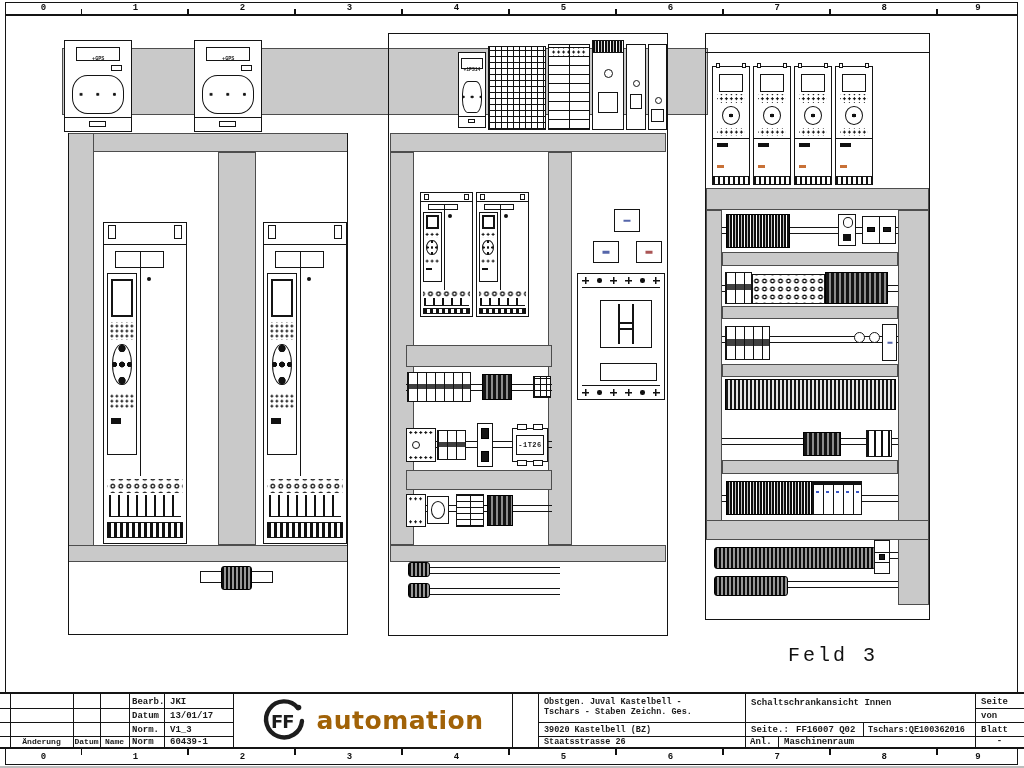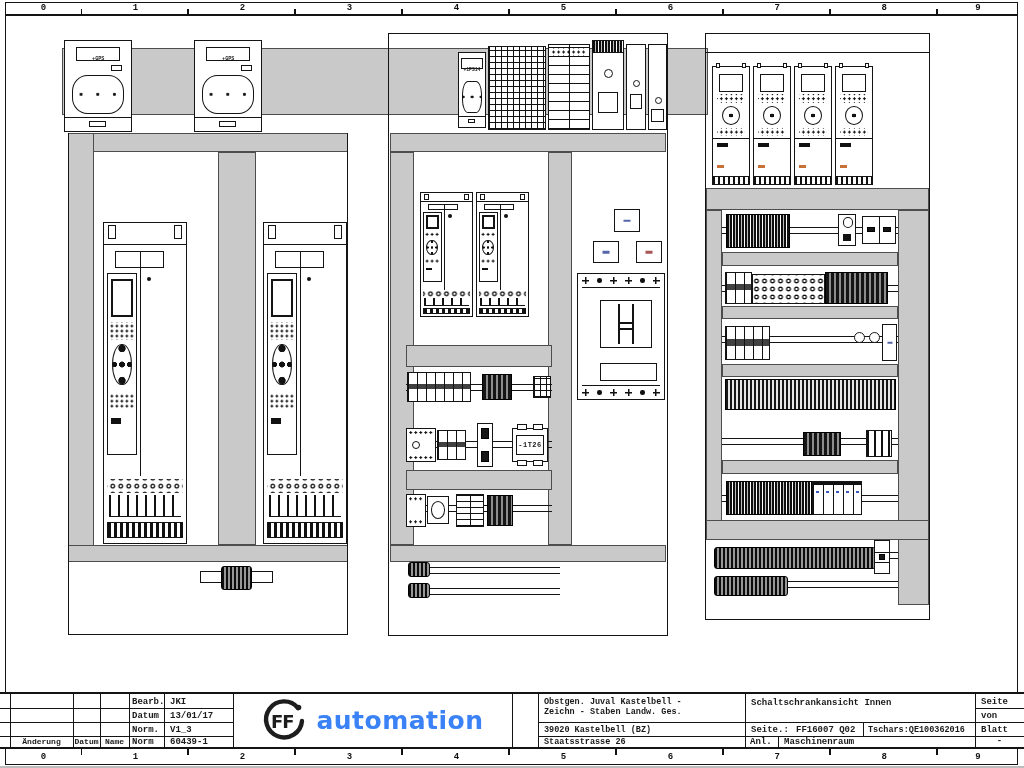--- a/index.html
+++ b/index.html
@@ -98,21 +98,21 @@
   .m-sq{position:absolute;bottom:12%;left:28%;width:44%;height:26%;background:#111;}
   .mark{position:absolute;left:50%;top:50%;width:7px;height:2.5px;transform:translate(-50%,-50%);background:#5566aa;}
   
   .feld-label{position:absolute;font:400 20px "Liberation Mono",monospace;letter-spacing:3px;color:#111;text-align:center;z-index:4;}
   
   #tb{position:absolute;left:0;top:692px;width:1024px;height:57px;border-top:2px solid #141414;border-bottom:2px solid #141414;
       background:#fff;box-sizing:border-box;font:700 9px "Liberation Mono",monospace;z-index:5;}
   #tb .vl,#tb .hl{z-index:1;}
   .tbt{position:absolute;white-space:nowrap;}
   .logo-cell{position:absolute;left:233px;top:0;width:279px;height:53px;display:flex;align-items:center;justify-content:center;gap:9px;}
-  .logo-text{font-family:"DejaVu Sans",sans-serif;font-weight:700;font-size:25px;color:#3b82f6;letter-spacing:.5px;}
+  .logo-text{font-family:"DejaVu Sans",sans-serif;font-weight:700;font-size:25px;color:#a16207;letter-spacing:.5px;}
 </style>
 </head>
 <body>
 
 <div id="sheet">
 
   <div class="hl" style="top:2px;left:5px;width:1013px;"></div>
   <div class="hl k" style="top:14px;left:5px;width:1013px;"></div>
   <div class="vl" style="left:5px;top:2px;height:762px;"></div>
   <div class="vl" style="left:1017px;top:2px;height:762px;"></div>
@@ -472,20 +472,21 @@
     <div class="comp ribbed" style="left:714px;top:547px;width:162px;height:22px;"></div>
     <div class="comp box" style="left:874px;top:540px;width:16px;height:34px;">
       <div class="hl" style="left:0;top:33%;width:100%;"></div>
       <div class="hl" style="left:0;top:66%;width:100%;"></div>
       <div class="comp dark" style="left:28%;top:42%;width:44%;height:16%;"></div>
     </div>
     <div class="rail" style="left:714px;top:581px;width:184px;"></div>
     <div class="comp ribbed" style="left:714px;top:576px;width:74px;height:20px;"></div>
   </div>
 
+  <div class="feld-label" style="left:753px;top:644px;width:160px;">Feld 3</div>
 
   <div id="tb">
     <div class="vl" style="left:10px;top:0;height:53px;"></div>
     <div class="vl" style="left:73px;top:0;height:53px;"></div>
     <div class="vl" style="left:100px;top:0;height:53px;"></div>
     <div class="vl" style="left:129px;top:0;height:53px;"></div>
     <div class="vl" style="left:164px;top:0;height:53px;"></div>
     <div class="vl" style="left:233px;top:0;height:53px;"></div>
     <div class="vl" style="left:512px;top:0;height:53px;"></div>
     <div class="vl" style="left:538px;top:0;height:53px;"></div>
@@ -516,21 +517,21 @@
     <div class="logo-cell">
       <svg width="46" height="46" viewBox="0 0 46 46">
         <path d="M37 10 A 18 18 0 1 0 41 23" fill="none" stroke="#1d1d1d" stroke-width="4.4" stroke-linecap="round"></path>
         <circle cx="37.5" cy="9.5" r="2.8" fill="#1d1d1d"></circle>
         <text x="10" y="30" font-family="DejaVu Sans, sans-serif" font-size="18" font-weight="bold" fill="#1d1d1d" letter-spacing="-1">FF</text>
       </svg>
       <span class="logo-text">automation</span>
     </div>
 
     <div class="tbt" style="left:544px;top:3px;font-size:8.5px;">Obstgen. Juval Kastelbell -</div>
-    <div class="tbt" style="left:544px;top:13px;font-size:8.5px;">Zeichn - Staben Landw. Ges.</div>
+    <div class="tbt" style="left:544px;top:13px;font-size:8.5px;">Tschars - Staben Zeichn. Ges.</div>
     <div class="tbt" style="left:544px;top:31px;font-size:8.5px;">39020 Kastelbell (BZ)</div>
     <div class="tbt" style="left:544px;top:43px;font-size:8.5px;">Staatsstrasse 26</div>
 
     <div class="tbt" style="left:751px;top:4px;">Schaltschrankansicht Innen</div>
     <div class="tbt" style="left:751px;top:31px;">Seite.:</div>
     <div class="tbt" style="left:796px;top:31px;">FF16007 Q02</div>
     <div class="tbt" style="left:868px;top:31px;font-size:8.5px;">Tschars:QE100362016</div>
     <div class="tbt" style="left:750px;top:43px;">Anl.</div>
     <div class="tbt" style="left:784px;top:43px;">Maschinenraum</div>
     <div class="tbt" style="left:981px;top:3px;">Seite</div>

